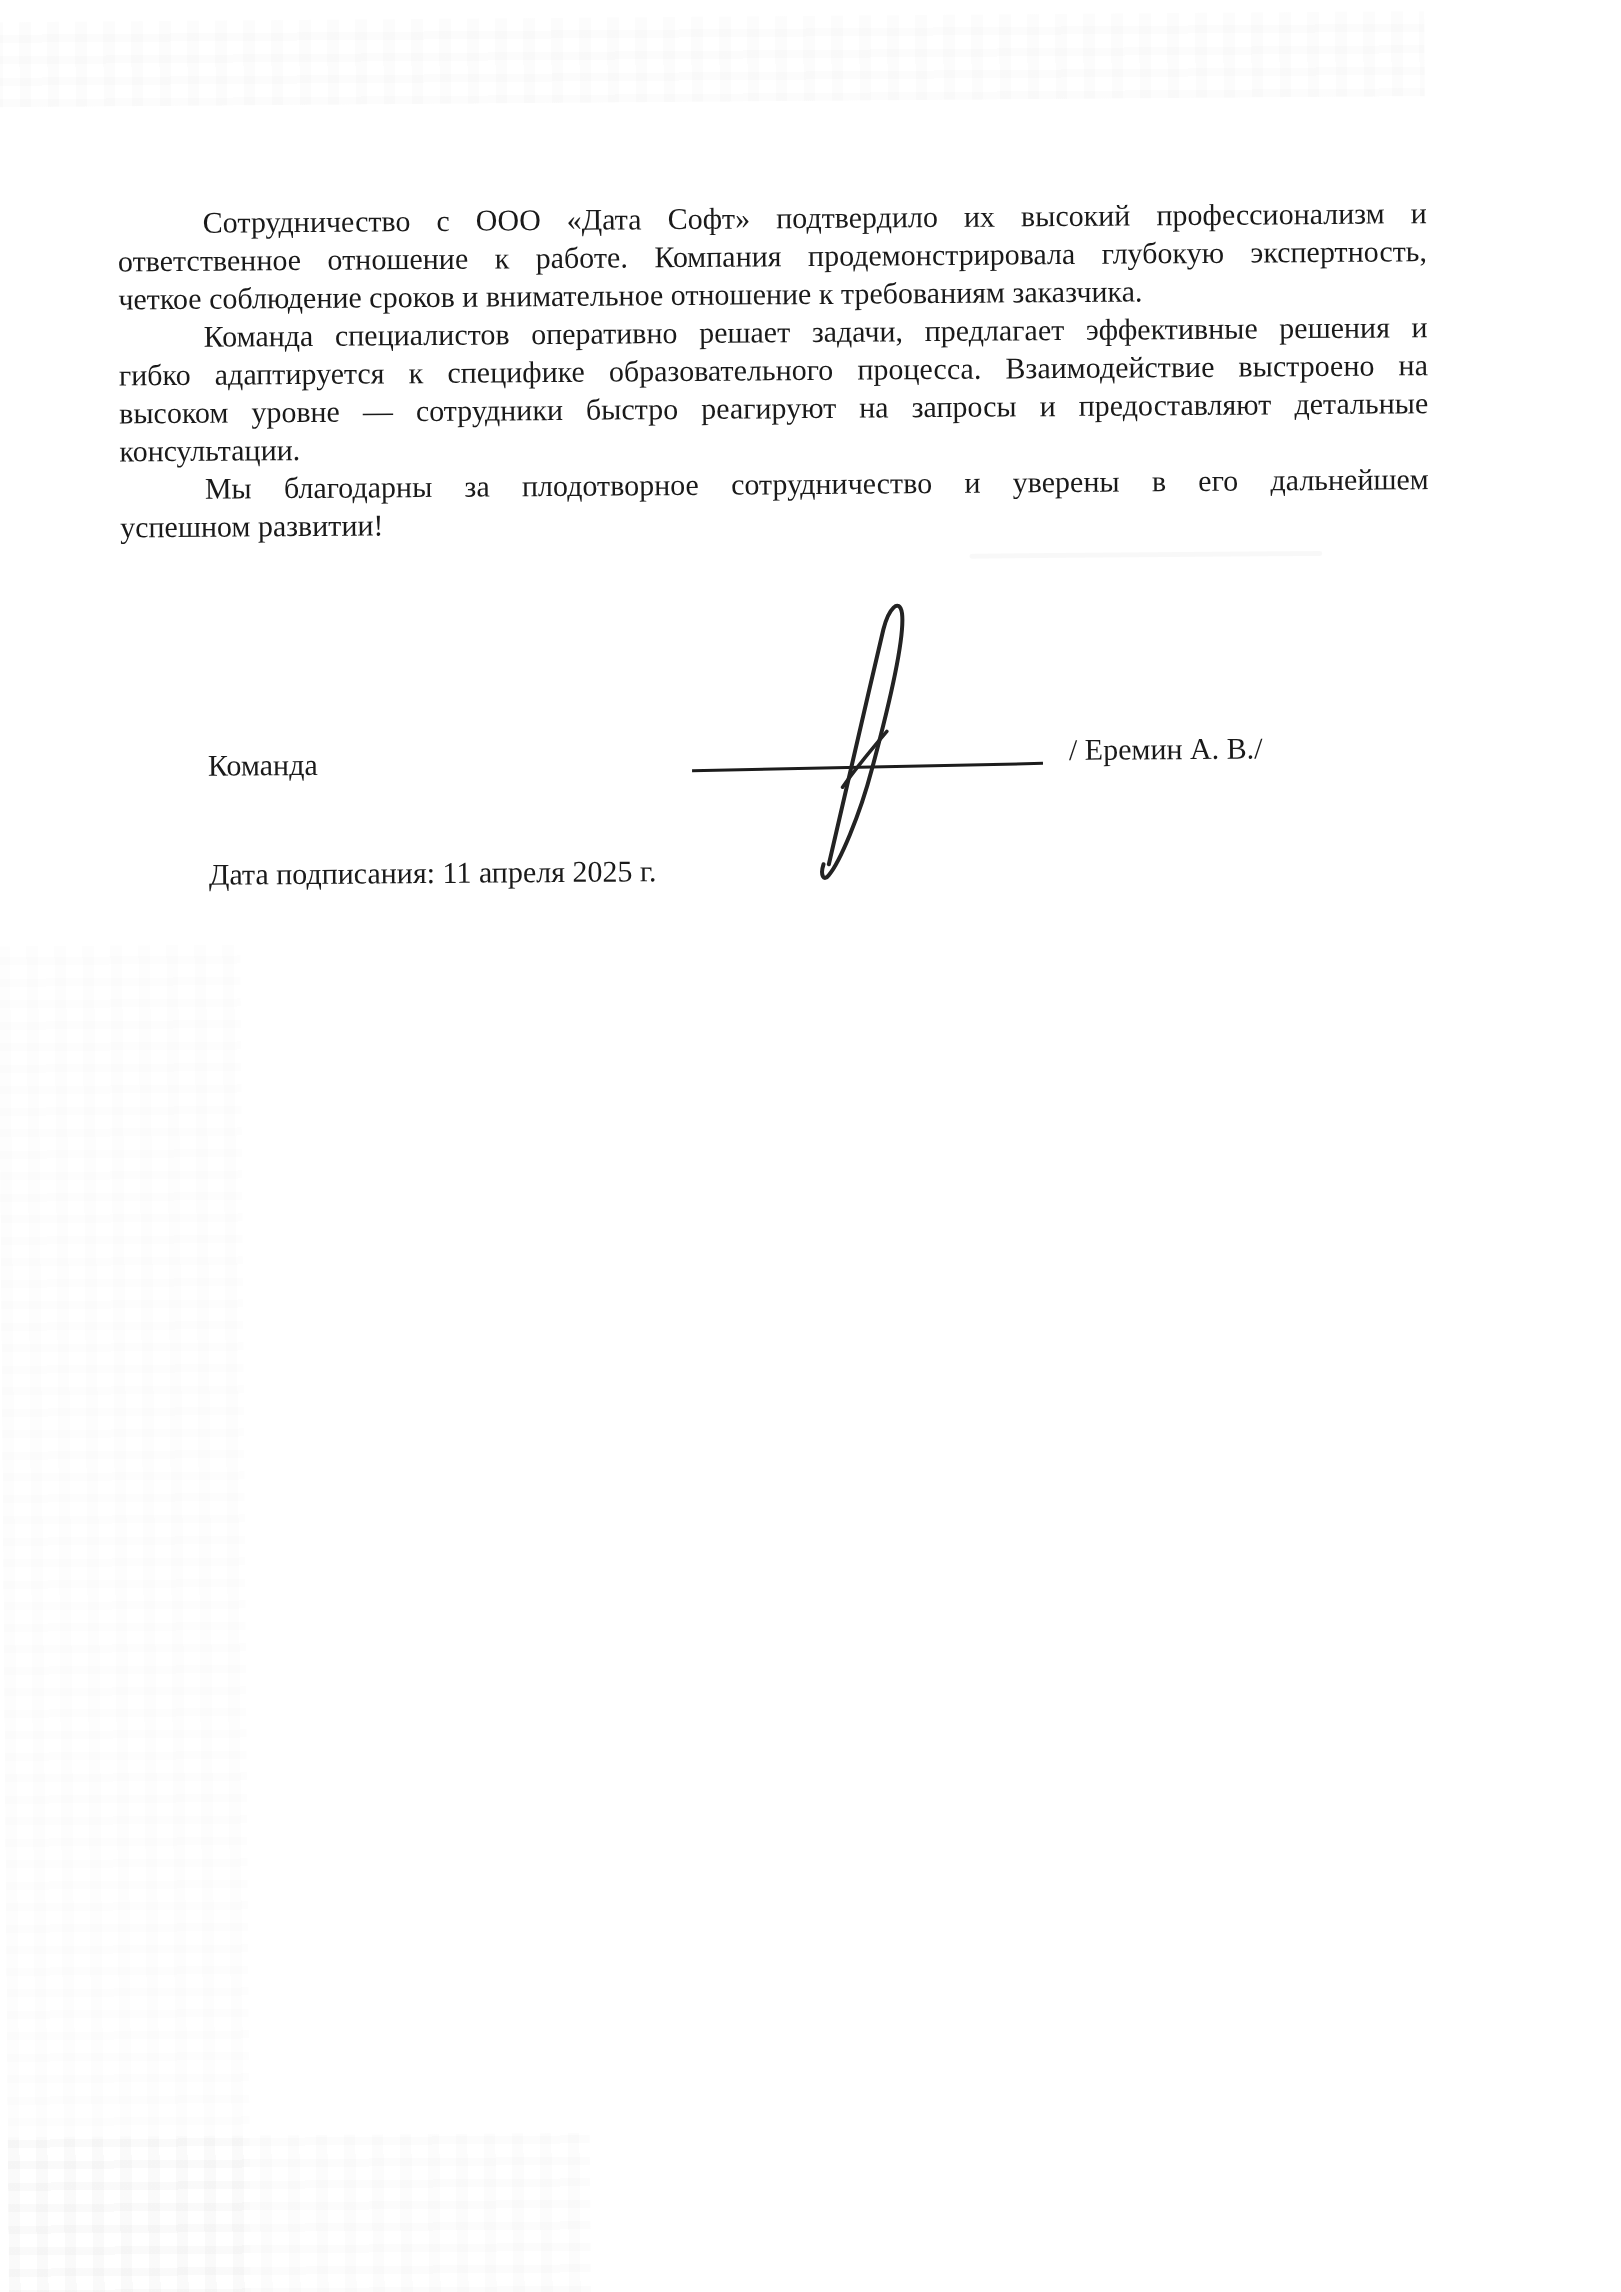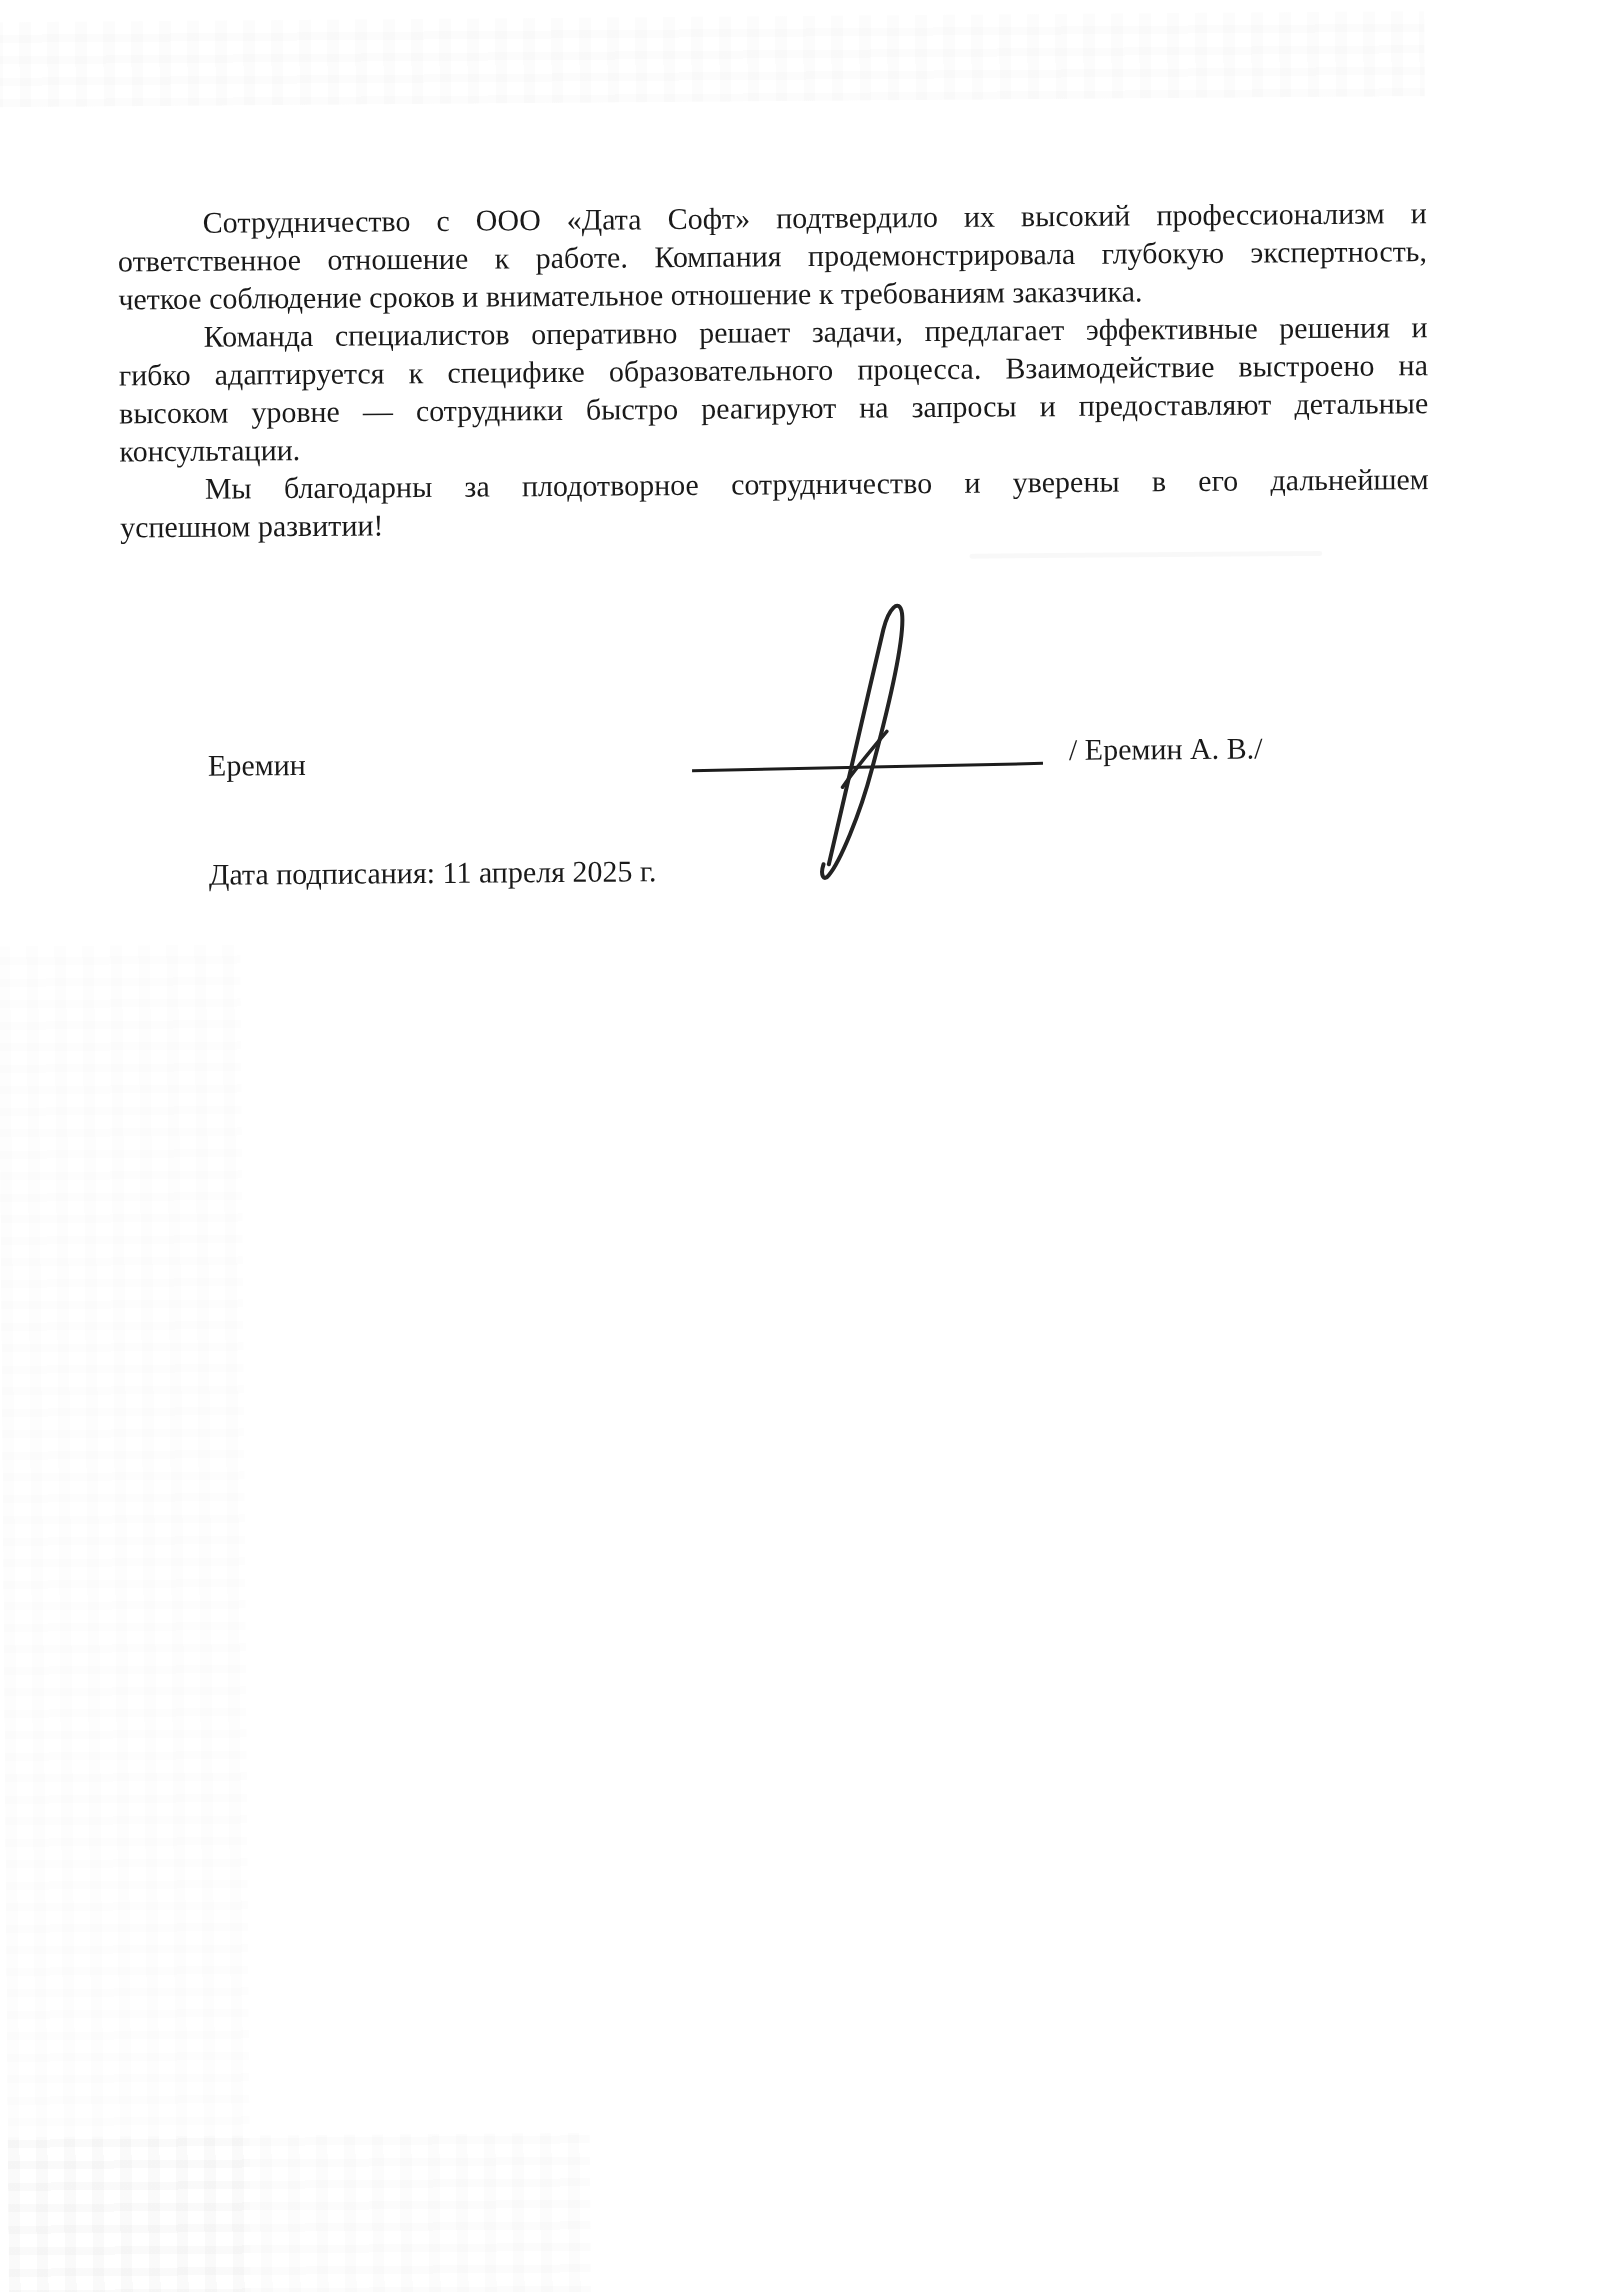--- a/index.html
+++ b/index.html
@@ -84,21 +84,21 @@
     <div class="line j i">Команда специалистов оперативно решает задачи, предлагает эффективные решения и</div>
     <div class="line j">гибко адаптируется к специфике образовательного процесса. Взаимодействие выстроено на</div>
     <div class="line j">высоком уровне — сотрудники быстро реагируют на запросы и предоставляют детальные</div>
     <div class="line l">консультации.</div>
     <div class="line j i">Мы благодарны за плодотворное сотрудничество и уверены в его дальнейшем</div>
     <div class="line l">успешном развитии!</div>
   </div>
 
   <div class="ghost-line"></div>
 
-  <div class="role-label">Еремин</div>
+  <div class="role-label">Команда</div>
 
   <div class="sign-line"></div>
 
   <svg class="signature-svg" viewBox="0 0 300 350">
     <path d="M 50,318
              C 64,262 90,150 113,56
              C 119,33 131,20 134,38
              C 137,64 119,140 99,212
              C 85,264 62,316 50,330
              C 44,338 40,330 44,318" fill="none" stroke="#232323" stroke-width="4.5" stroke-linecap="round"></path>

